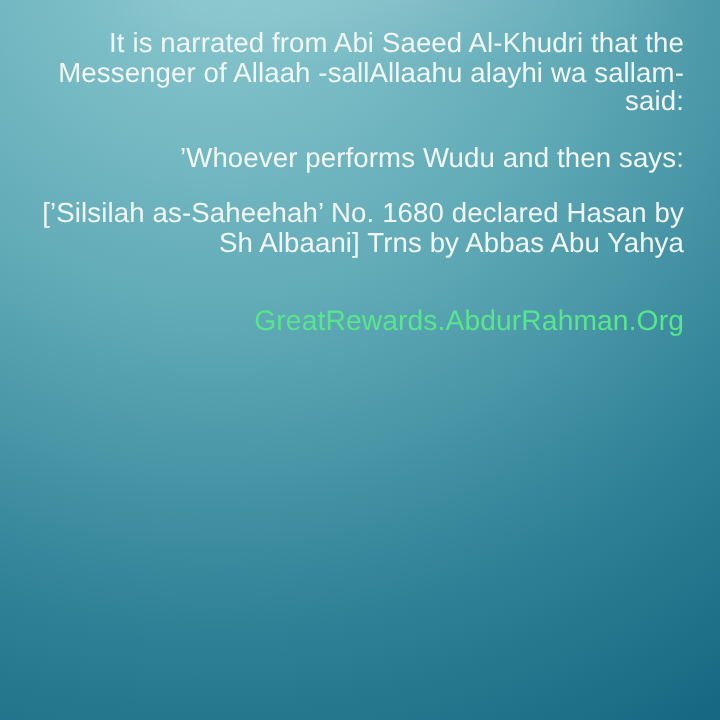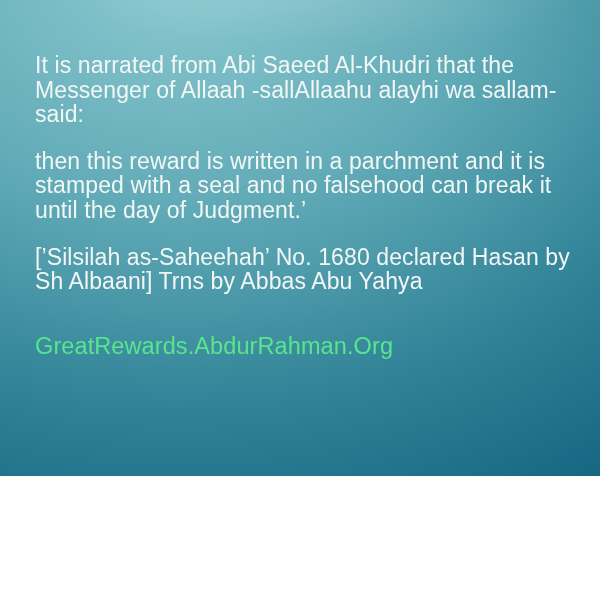--- a/index.html
+++ b/index.html
@@ -13,27 +13,28 @@
   html, body {
     margin: 0;
     padding: 0;
     width: 600px;
     height: 600px;
     overflow: hidden;
   }
   .canvas {
     position: relative;
     width: 600px;
-    height: 476px;
+    height: 600px;
     box-sizing: border-box;
-    padding: 53px 30px 0 35px;
+    padding: 23px 30px 0 35px;
     background:
       radial-gradient(60% 14% at 55% 0%, rgba(255,255,255,0.10), rgba(255,255,255,0) 70%),
       radial-gradient(140% 140% at 30% -8%, var(--bg1) 0%, var(--bg2) 38%, var(--bg3) 68%, var(--bg4) 100%);
     font-family: "Liberation Sans", "DejaVu Sans", sans-serif;
+    text-align: right;
   }
   .para {
     margin: 0 0 22px 0;
     font-size: 23px;
     line-height: 1.07;
     letter-spacing: 0.1px;
     font-weight: 400;
     color: var(--text);
   }
   .site-link {
@@ -45,16 +46,16 @@
     color: var(--link);
     text-decoration: none;
     cursor: pointer;
   }
 </style>
 </head>
 <body>
 
 <div class="canvas">
   <p class="para">It is narrated from Abi Saeed Al-Khudri that the Messenger of Allaah -sallAllaahu alayhi wa sallam- said:</p>
-  <p class="para">then this reward is written in a parchment and it is stamped with a seal and no falsehood can break it until the day of Judgment.’</p>
+  <p class="para">’Whoever performs Wudu and then says:</p>
   <p class="para">[’Silsilah as-Saheehah’ No. 1680 declared Hasan by Sh Albaani] Trns by Abbas Abu Yahya</p>
   <a class="site-link">GreatRewards.AbdurRahman.Org</a>
 </div>
 
 </body></html>

